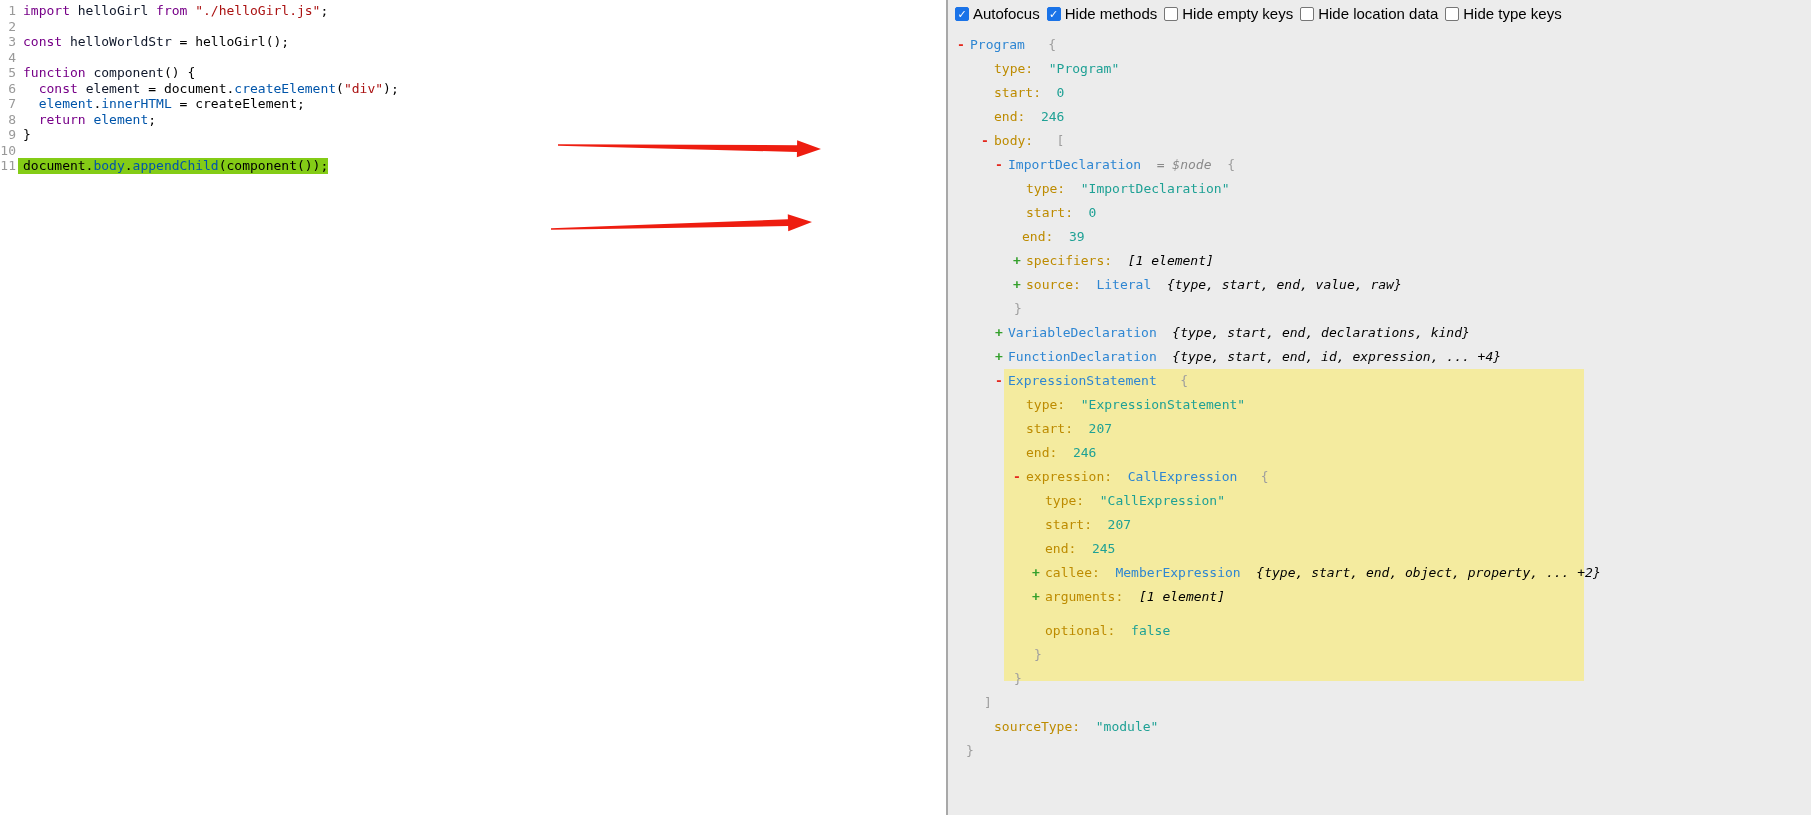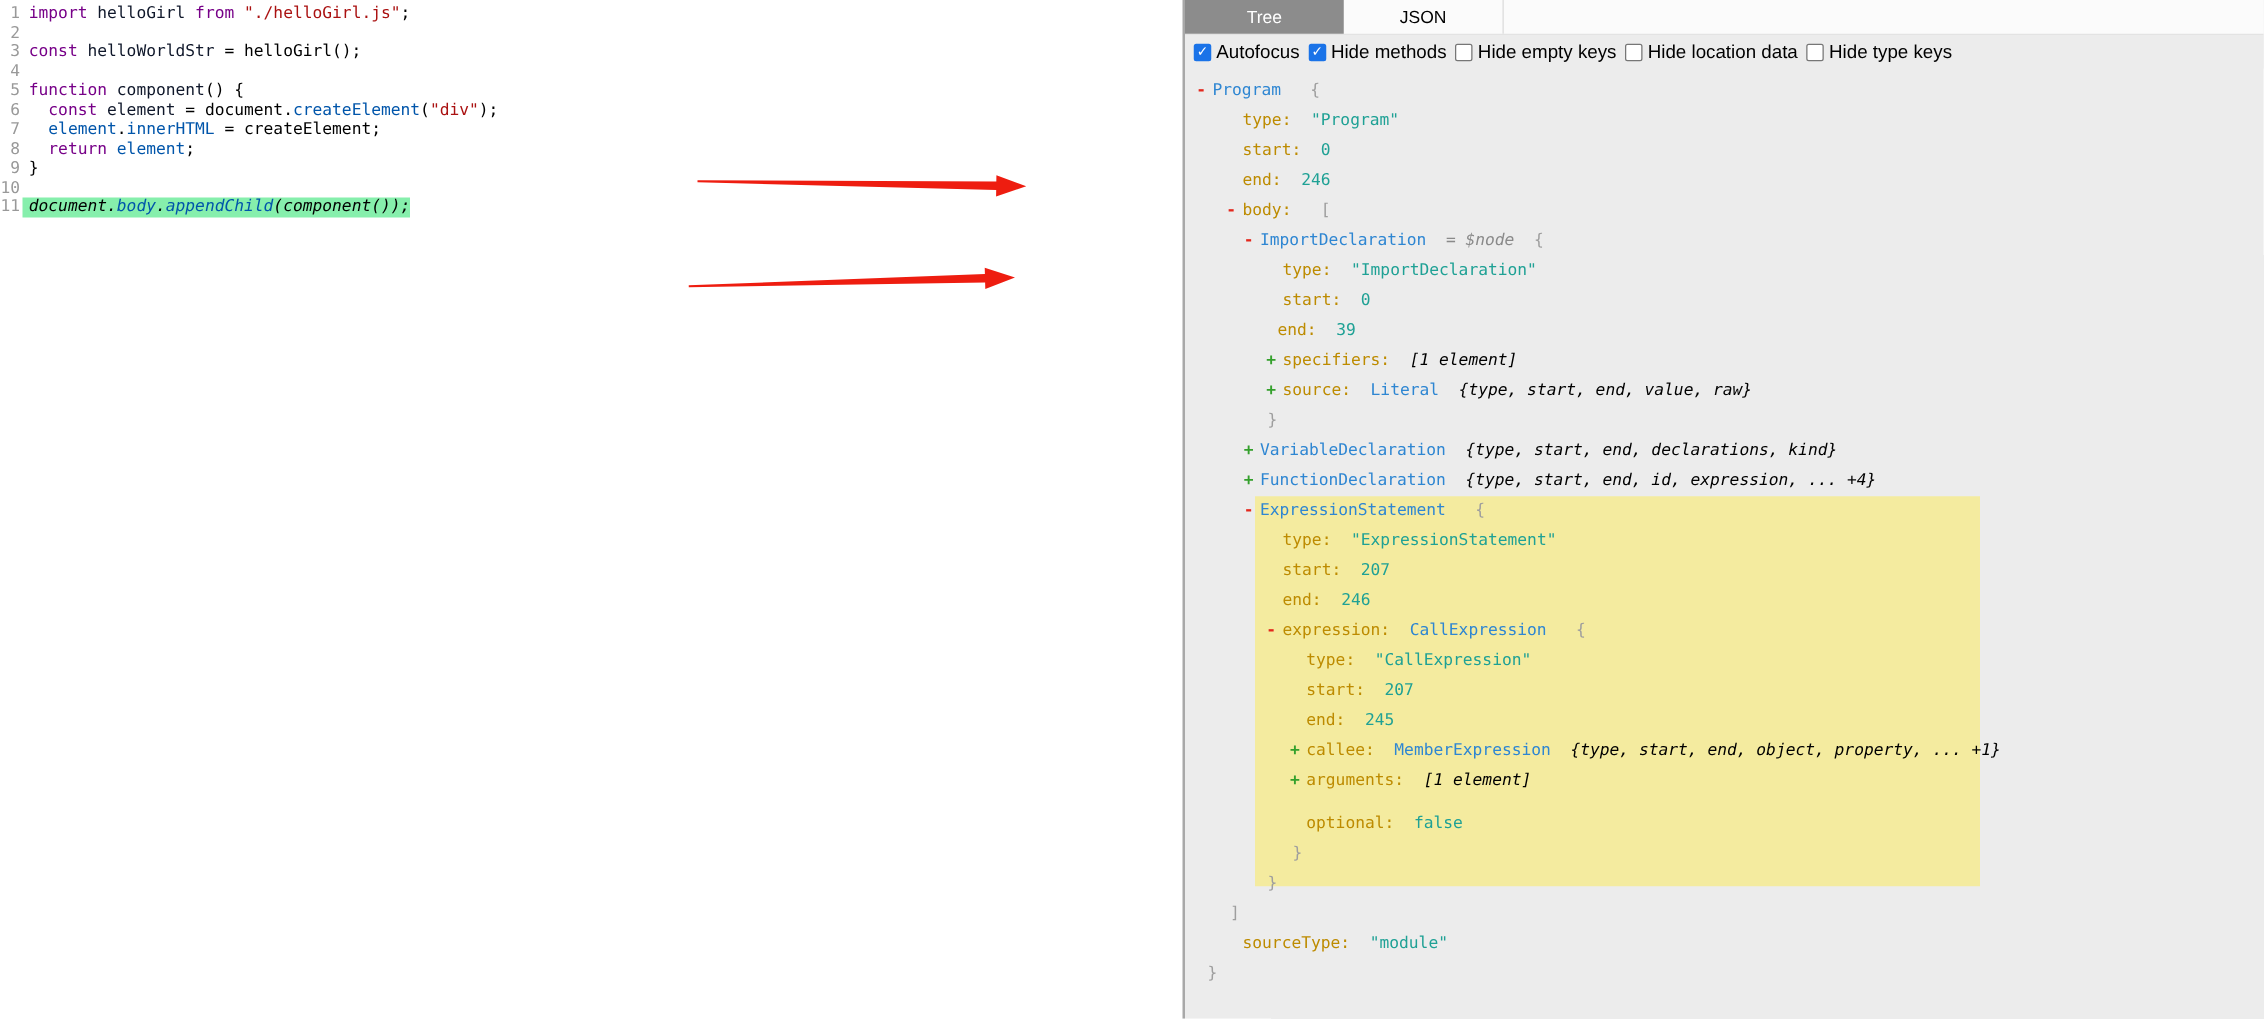--- a/index.html
+++ b/index.html
@@ -86,40 +86,36 @@
       <div class="cline"><span class="ln">1</span><span class="code"><span class="tk-kw">import</span><span class="tk-pl"> </span><span class="tk-def">helloGirl</span><span class="tk-pl"> </span><span class="tk-kw">from</span><span class="tk-pl"> </span><span class="tk-str">"./helloGirl.js"</span><span class="tk-pl">;</span></span></div>
       <div class="cline"><span class="ln">2</span><span class="code"></span></div>
       <div class="cline"><span class="ln">3</span><span class="code"><span class="tk-kw">const</span><span class="tk-pl"> </span><span class="tk-def">helloWorldStr</span><span class="tk-pl"> = helloGirl();</span></span></div>
       <div class="cline"><span class="ln">4</span><span class="code"></span></div>
       <div class="cline"><span class="ln">5</span><span class="code"><span class="tk-kw">function</span><span class="tk-pl"> </span><span class="tk-def">component</span><span class="tk-pl">() {</span></span></div>
       <div class="cline"><span class="ln">6</span><span class="code"><span class="tk-pl">  </span><span class="tk-kw">const</span><span class="tk-pl"> </span><span class="tk-def">element</span><span class="tk-pl"> = document.</span><span class="tk-prop">createElement</span><span class="tk-pl">(</span><span class="tk-str">"div"</span><span class="tk-pl">);</span></span></div>
       <div class="cline"><span class="ln">7</span><span class="code"><span class="tk-pl">  </span><span class="tk-prop">element</span><span class="tk-pl">.</span><span class="tk-prop">innerHTML</span><span class="tk-pl"> = createElement;</span></span></div>
       <div class="cline"><span class="ln">8</span><span class="code"><span class="tk-pl">  </span><span class="tk-kw">return</span><span class="tk-pl"> </span><span class="tk-prop">element</span><span class="tk-pl">;</span></span></div>
       <div class="cline"><span class="ln">9</span><span class="code"><span class="tk-pl">}</span></span></div>
       <div class="cline"><span class="ln">10</span><span class="code"></span></div>
-      <div class="cline"><span class="ln">11</span><span class="code" style="background: #86efac; font-style: italic;"><span class="tk-pl">document.</span><span class="tk-prop">body</span><span class="tk-pl">.</span><span class="tk-prop">appendChild</span><span class="tk-pl">(component());</span></span></div>
+      <div class="cline"><span class="ln">11</span><span class="code" style="background: #84cc16;"><span class="tk-pl">document.</span><span class="tk-prop">body</span><span class="tk-pl">.</span><span class="tk-prop">appendChild</span><span class="tk-pl">(component());</span></span></div>
     </div>
 </div>
 
 <svg id="arrow-overlay">
     <g transform="translate(558,145) rotate(0.8713515176783685)">
       <polygon points="0,-0.8 239.03041649208558,-3.4 239.03041649208558,-8.5 263.0304164920856,0 239.03041649208558,8.5 239.03041649208558,3.4 0,0.8" fill="#ee1d10"></polygon>
     </g>
     <g transform="translate(551,229) rotate(-1.5363001288837848)">
       <polygon points="0,-0.8 237.09385285755008,-3.4 237.09385285755008,-8.5 261.0938528575501,0 237.09385285755008,8.5 237.09385285755008,3.4 0,0.8" fill="#ee1d10"></polygon>
     </g>
   </svg>
 
 <div id="splitter"></div>
 
 <div id="right-panel">
-  <div id="tab-row">
-    <div class="tab active" style="background: rgb(140, 140, 140);">Tree</div>
-    <div class="tab inactive">JSON</div>
-  </div>
   <div id="options-row">
       <span class="opt">
         <span class="cb on">✓</span>
         <span>Autofocus</span>
       </span>
       <span class="opt">
         <span class="cb on">✓</span>
         <span>Hide methods</span>
       </span>
       <span class="opt">
@@ -152,21 +148,21 @@
       <div class="trow" style="padding-left: 60px;"><span class="tog tog-plus" style="left: 47px; color: rgb(52, 160, 44);">+</span><span class="sg-node">VariableDeclaration</span><span class="sg-prev">  {type, start, end, declarations, kind}</span></div>
       <div class="trow" style="padding-left: 60px;"><span class="tog tog-plus" style="left: 47px; color: rgb(52, 160, 44);">+</span><span class="sg-node">FunctionDeclaration</span><span class="sg-prev">  {type, start, end, id, expression, ... +4}</span></div>
       <div class="trow" style="padding-left: 60px;"><span class="tog tog-minus" style="left: 47px; color: rgb(228, 39, 28);">-</span><span class="sg-node">ExpressionStatement</span><span class="sg-punc">   {</span></div>
       <div class="trow" style="padding-left: 78px;"><span class="sg-key">type:</span><span class="sg-val">  "ExpressionStatement"</span></div>
       <div class="trow" style="padding-left: 78px;"><span class="sg-key">start:</span><span class="sg-val">  207</span></div>
       <div class="trow" style="padding-left: 78px;"><span class="sg-key">end:</span><span class="sg-val">  246</span></div>
       <div class="trow" style="padding-left: 78px;"><span class="tog tog-minus" style="left: 65px; color: rgb(228, 39, 28);">-</span><span class="sg-key">expression:</span><span class="sg-node">  CallExpression</span><span class="sg-punc">   {</span></div>
       <div class="trow" style="padding-left: 97px;"><span class="sg-key">type:</span><span class="sg-val">  "CallExpression"</span></div>
       <div class="trow" style="padding-left: 97px;"><span class="sg-key">start:</span><span class="sg-val">  207</span></div>
       <div class="trow" style="padding-left: 97px;"><span class="sg-key">end:</span><span class="sg-val">  245</span></div>
-      <div class="trow" style="padding-left: 97px;"><span class="tog tog-plus" style="left: 84px; color: rgb(52, 160, 44);">+</span><span class="sg-key">callee:</span><span class="sg-node">  MemberExpression</span><span class="sg-prev">  {type, start, end, object, property, ... +1}</span></div>
+      <div class="trow" style="padding-left: 97px;"><span class="tog tog-plus" style="left: 84px; color: rgb(52, 160, 44);">+</span><span class="sg-key">callee:</span><span class="sg-node">  MemberExpression</span><span class="sg-prev">  {type, start, end, object, property, ... +2}</span></div>
       <div class="trow" style="padding-left: 97px;"><span class="tog tog-plus" style="left: 84px; color: rgb(52, 160, 44);">+</span><span class="sg-key">arguments:</span><span class="sg-prev">  [1 element]</span></div>
       <div class="trow" style="padding-left: 97px; margin-top: 10px;"><span class="sg-key">optional:</span><span class="sg-val">  false</span></div>
       <div class="trow" style="padding-left: 86px;"><span class="sg-punc">}</span></div>
       <div class="trow" style="padding-left: 66px;"><span class="sg-punc">}</span></div>
       <div class="trow" style="padding-left: 36px;"><span class="sg-punc">]</span></div>
       <div class="trow" style="padding-left: 46px;"><span class="sg-key">sourceType:</span><span class="sg-val">  "module"</span></div>
       <div class="trow" style="padding-left: 18px;"><span class="sg-punc">}</span></div>
     </div>
 </div>
 

